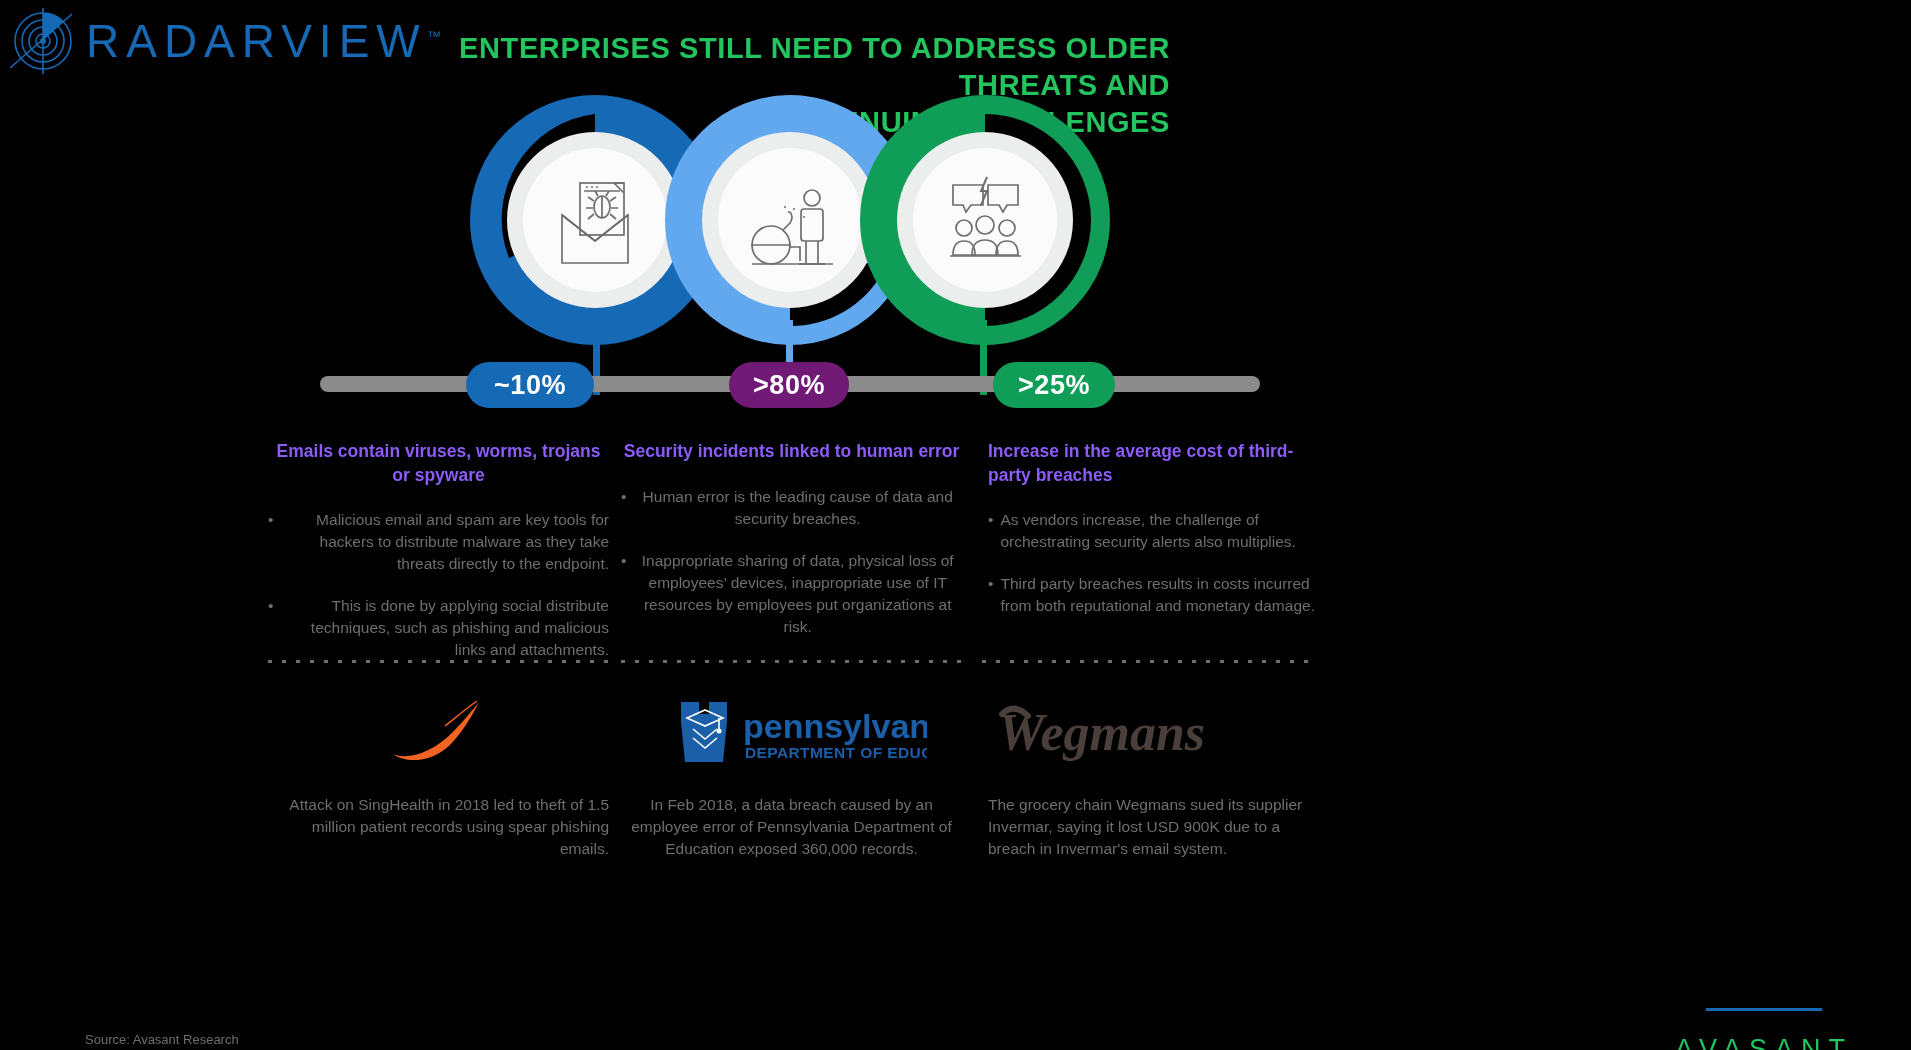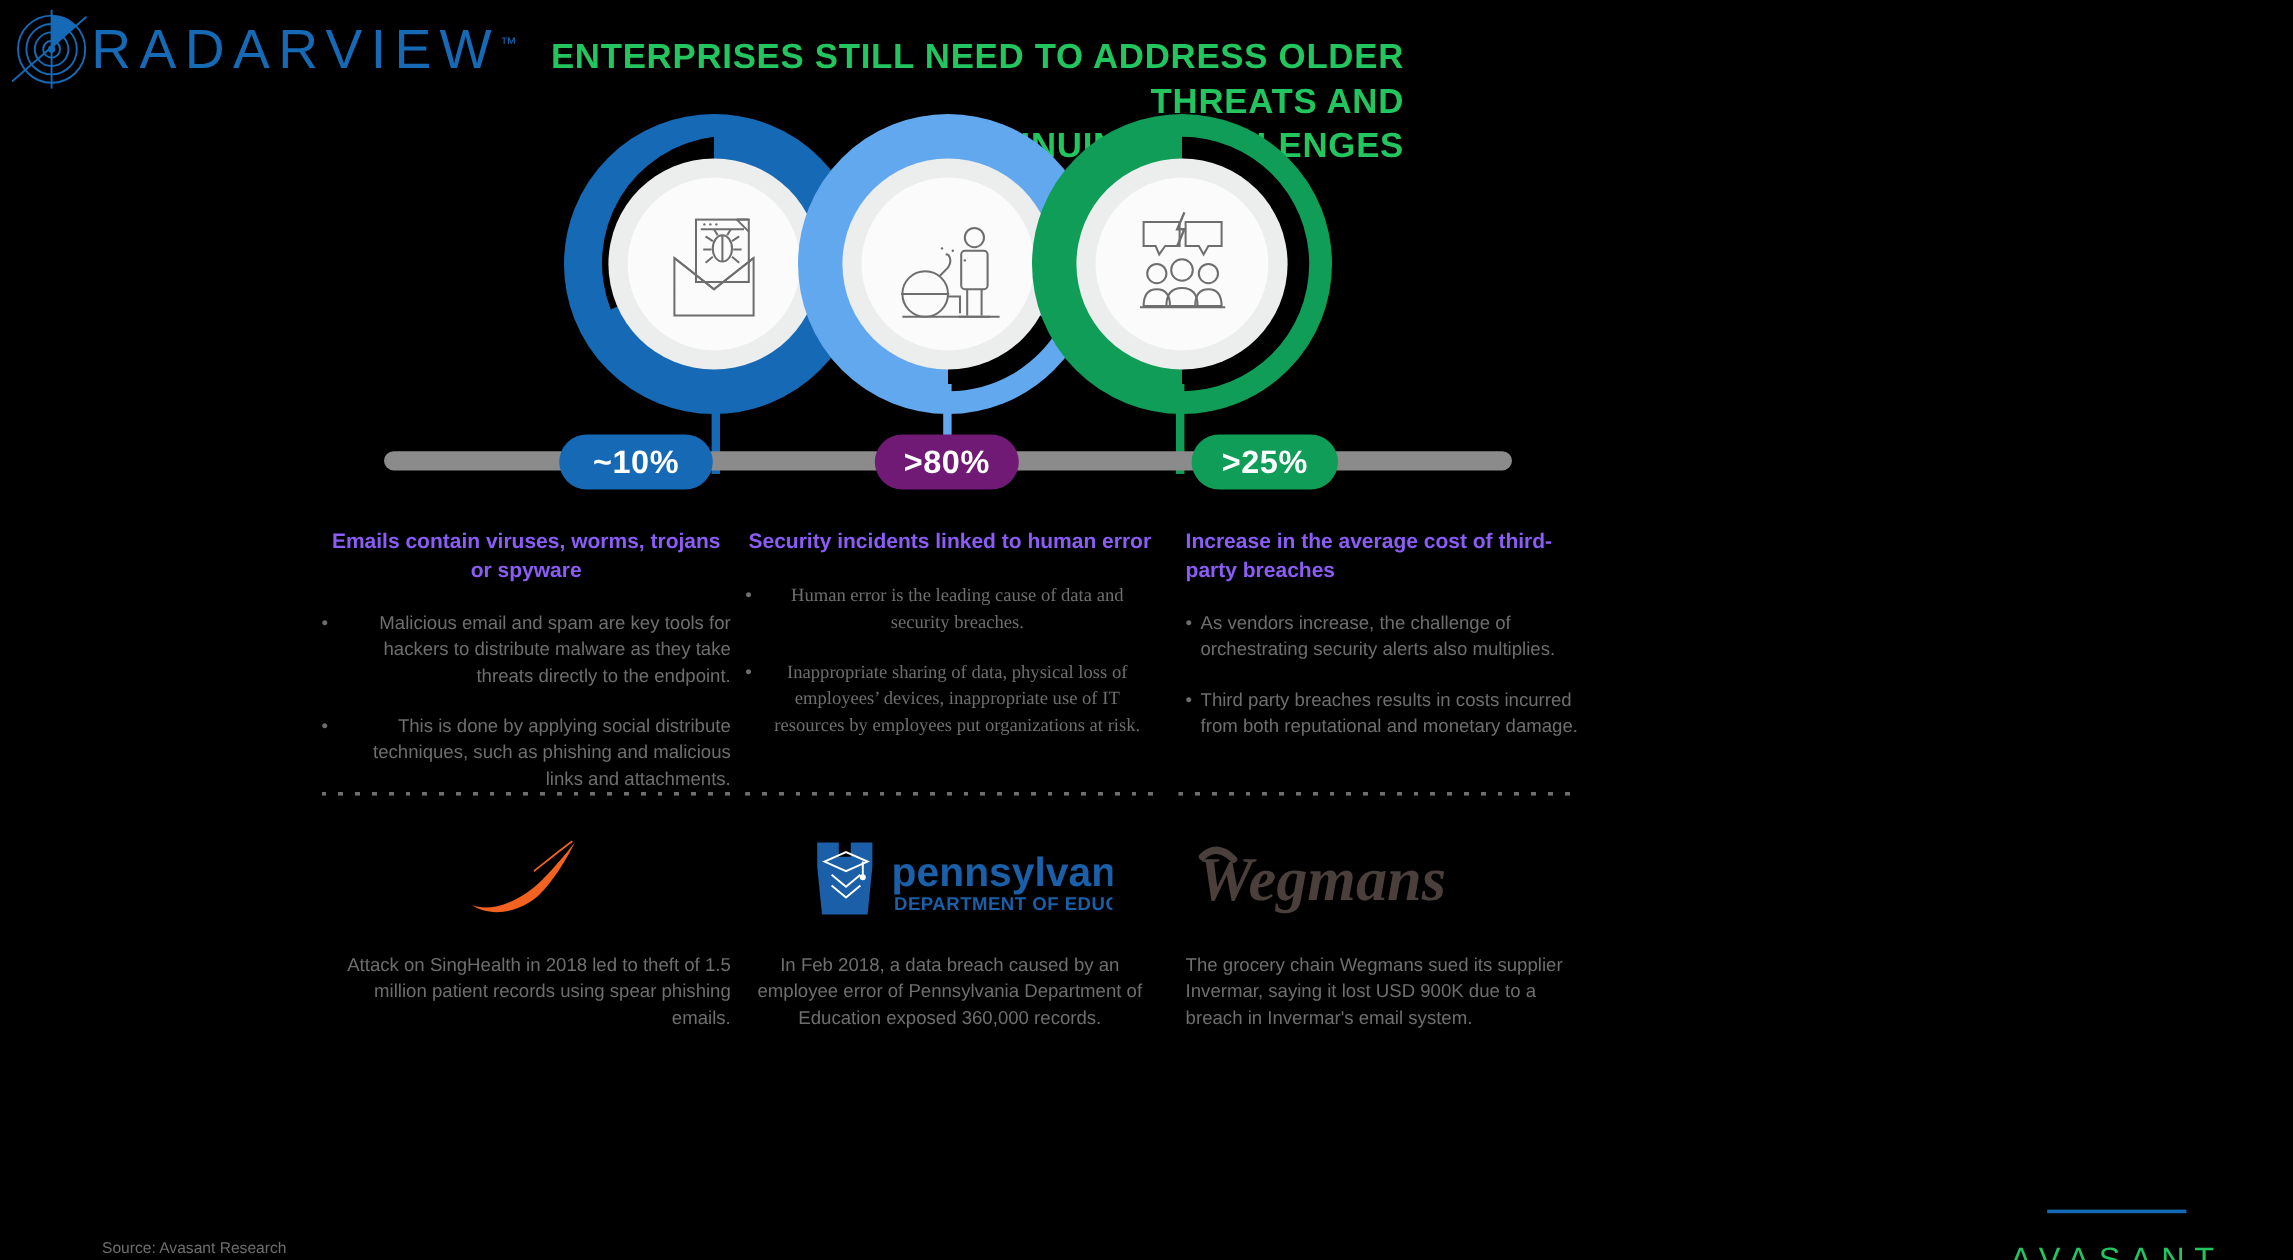--- a/index.html
+++ b/index.html
@@ -4,21 +4,21 @@
 <style>
   html,body{margin:0;padding:0;background:#000;}
   body{
     width:1911px;height:1050px;position:relative;overflow:hidden;
     font-family:"Liberation Sans", sans-serif;
     color:#6b6b6b;
   }
   .root{position:absolute;inset:0;}
 
   
-  .brand{position:absolute;left:10px;top:8px;display:flex;align-items:center;}
+  .brand{position:absolute;left:10px;top:8px;display:flex;align-items:center;gap:10px;}
   .brand-mark{width:66px;height:66px;flex:0 0 66px;}
   .brand-word{
     font-size:46px;letter-spacing:7px;color:#1669b5;font-weight:400;
     font-family:"Liberation Sans", sans-serif;position:relative;line-height:1;
   }
   .brand-tm{font-size:14px;vertical-align:super;letter-spacing:0;}
 
   .title{
     position:absolute;left:430px;top:30px;width:740px;text-align:right;
     color:#22c55e;font-size:29px;font-weight:700;letter-spacing:.6px;line-height:1.28;
@@ -56,21 +56,21 @@
   }
   .c1 .col-head,.c2 .col-head{text-align:center;}
   .c3 .col-head{text-align:left;padding-left:14px;}
 
   .bullets{margin-top:22px;}
   .bullet{
     display:flex;gap:7px;font-size:15.5px;line-height:1.42;color:#6e6e6e;margin-bottom:20px;
   }
   .c1 .bullet,.c2 .bullet{justify-content:flex-end;}
   .c1 .bullet .btxt,.c2 .bullet .btxt{text-align:right;}
-  .c2 .bullet .btxt{text-align:center;font-family:Liberation Serif, serif;}
+  .c2 .bullet .btxt{text-align:center;}
   .c3 .bullet{padding-left:14px;}
   .c3 .bullet .btxt{text-align:left;}
   .bdot{flex:0 0 auto;line-height:1.42;}
 
   .dots-sep{
     position:absolute;left:6px;right:6px;top:228px;height:3px;
     background-image:repeating-linear-gradient(to right,#6e6e6e 0 4px,transparent 4px 14px);
   }
   .c3 .dots-sep{left:14px;}
 

